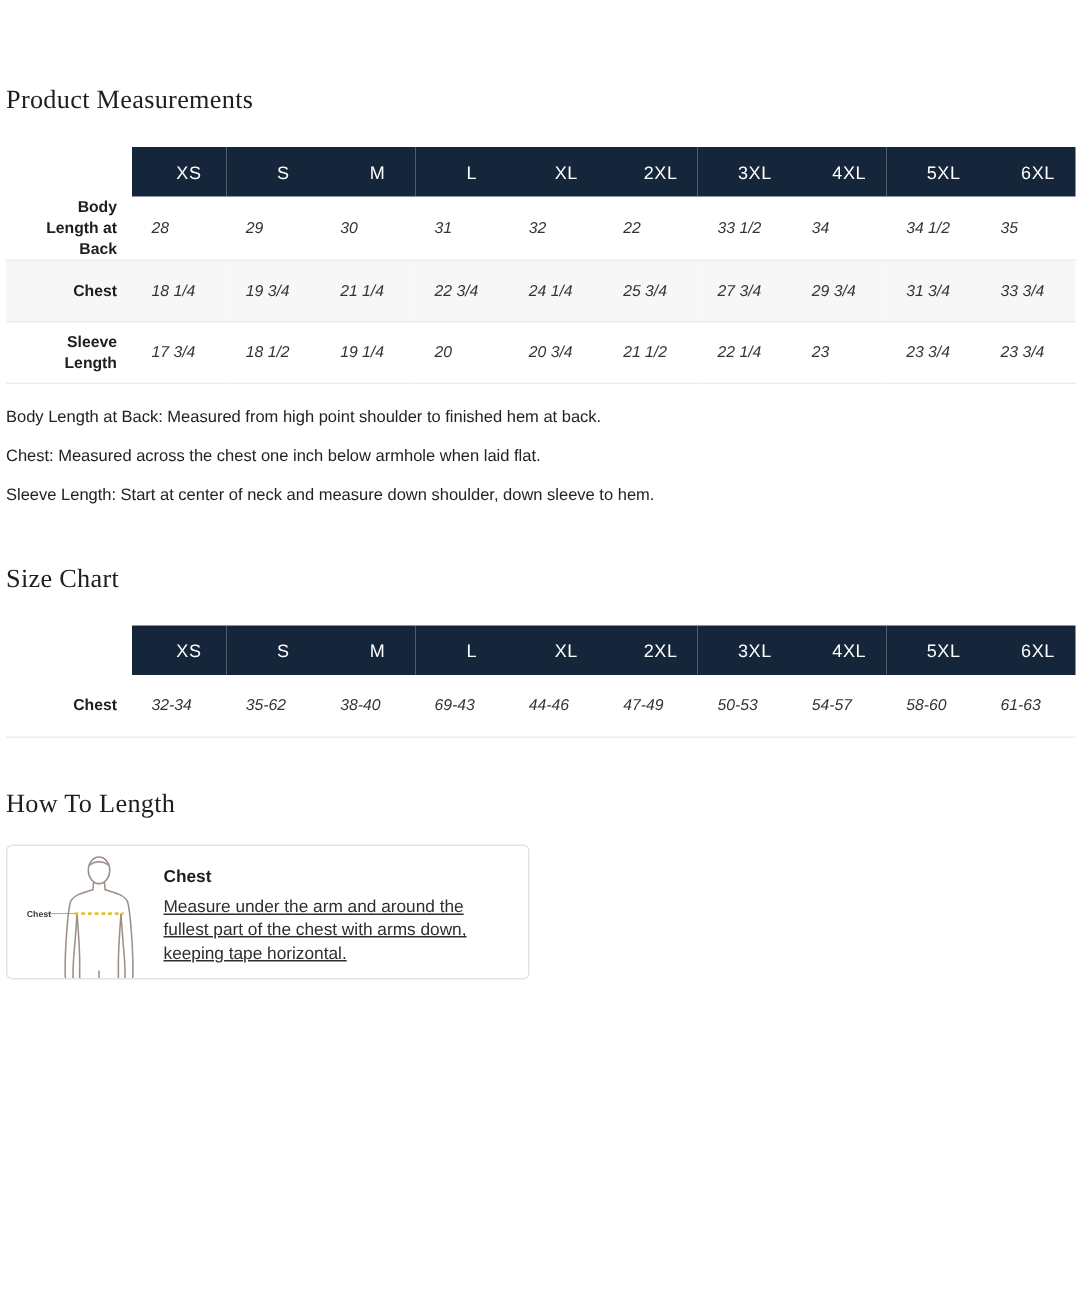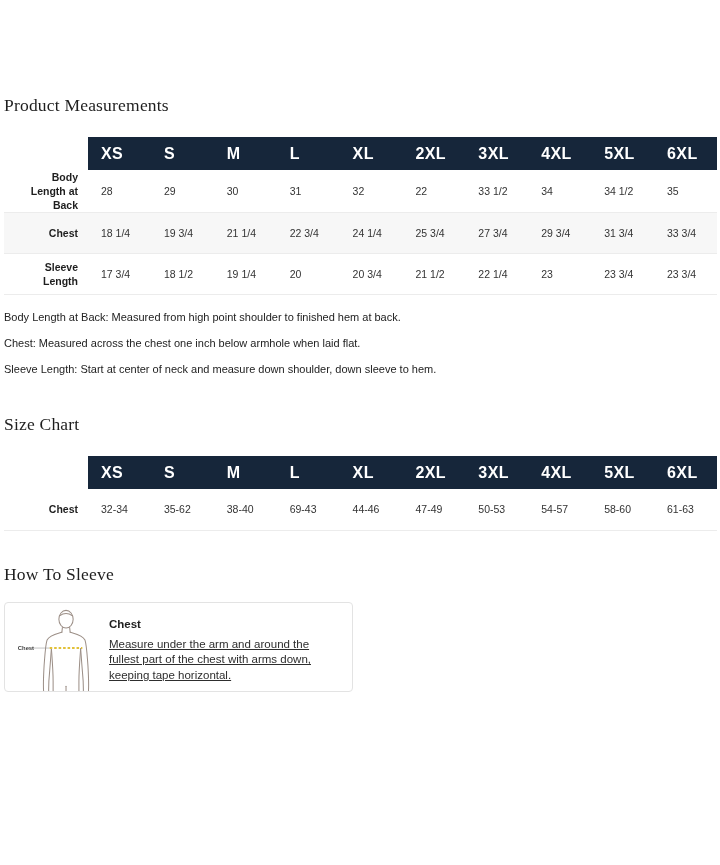--- a/index.html
+++ b/index.html
@@ -10,47 +10,47 @@
     --text:#2D2D2D;
     --heading:#1E1E1E;
   }
   *{box-sizing:border-box;margin:0;padding:0;}
   html,body{background:#FFFFFF;}
   body{
     width:720px;height:865px;overflow:hidden;
     font-family:"Liberation Sans","DejaVu Sans",sans-serif;
     color:var(--text);
   }
-  .page{padding:56px 3px 0 4px;width:720px;margin-top:39px;}
+  .page{padding:56px 3px 0 4px;width:720px;}
   h2.section-title{
     font-family:"Liberation Serif","DejaVu Serif",serif;
     font-size:17.5px;font-weight:400;color:var(--heading);
     letter-spacing:0.2px;line-height:20px;
   }
   
   table.size-table{
     width:713px;table-layout:fixed;border-collapse:collapse;
     margin-top:22px;
   }
   table.size-table thead th{
     background:var(--header-bg);color:#FFFFFF;
-    font-size:16px;font-weight:bold;letter-spacing:0.4px;
-    text-align:left;padding:0 0 0 13px;height:33px;vertical-align:middle;
+    font-size:12px;font-weight:normal;letter-spacing:0.4px;
+    text-align:center;padding:0 0 0 13px;height:33px;vertical-align:middle;
   }
   table.size-table thead th.corner{
     background:#FFFFFF;width:84px;padding:0;
   }
   table.size-table tbody th.rowlabel{
     font-size:10.5px;font-weight:bold;color:#1E1E1E;
     text-align:right;vertical-align:middle;
     padding:0 10px 0 14px;line-height:14px;
   }
   table.size-table tbody td{
     font-size:10.5px;color:#333333;text-align:left;
-    vertical-align:middle;padding:0 0 0 13px;
+    vertical-align:middle;padding:0 0 0 13px;font-style:italic;
   }
   table.size-table tbody tr{height:41px;}
   table.size-table tbody tr+tr{border-top:1px solid var(--border);}
   table.size-table tbody tr:last-child{border-bottom:1px solid var(--border);}
   table.size-table tbody tr:nth-child(even){background:var(--stripe-bg);}
   
   .notes{margin-top:16px;}
   .note{font-size:11px;line-height:12px;margin-bottom:14px;color:#222222;}
   .note-label{font-weight:normal;margin-right:3px;}
   
@@ -173,21 +173,21 @@
           <td>44-46</td>
           <td>47-49</td>
           <td>50-53</td>
           <td>54-57</td>
           <td>58-60</td>
           <td>61-63</td>
         </tr>
       </tbody>
   </table>
 
-  <h2 class="section-title how-to-title">How To Sleeve</h2>
+  <h2 class="section-title how-to-title">How To Length</h2>
 
   <div class="measure-card">
     <div class="figure-wrap">
       <svg width="86" height="95" viewBox="0 0 100 110">
         <g fill="none" stroke="#9C8F87" stroke-width="1.2" stroke-linecap="round">
 
           <ellipse cx="57" cy="14" rx="8.3" ry="10.3"></ellipse>
           <path d="M49.5,10 Q57,4.5 64.5,10"></path>
 
           <path d="M52.8,23.5 L52.2,29"></path>

